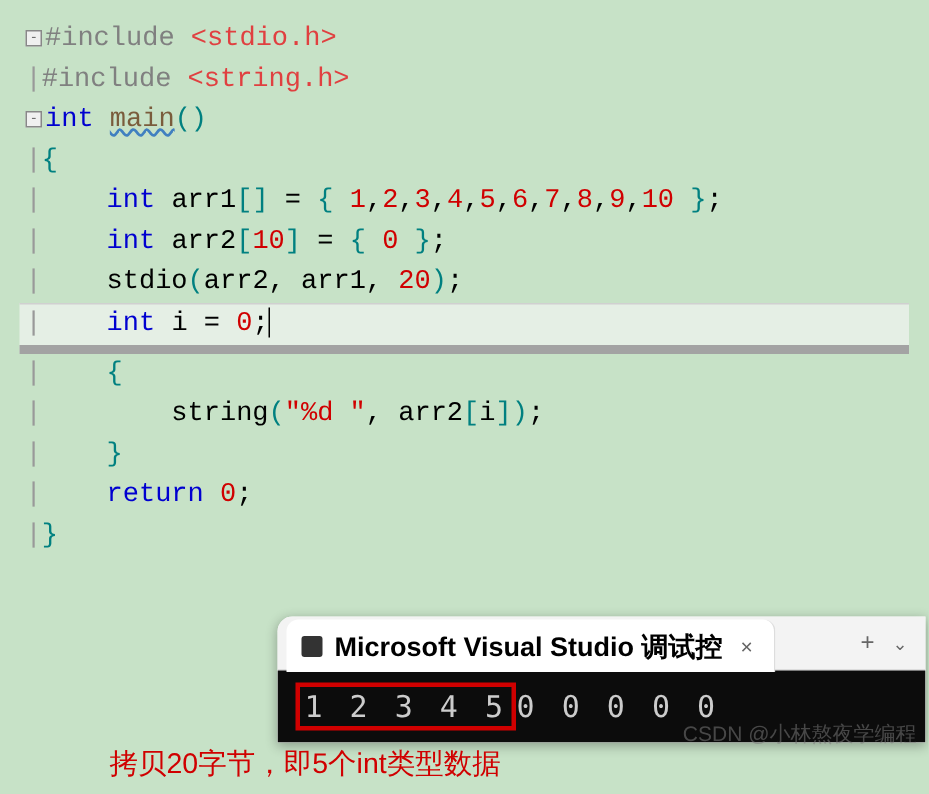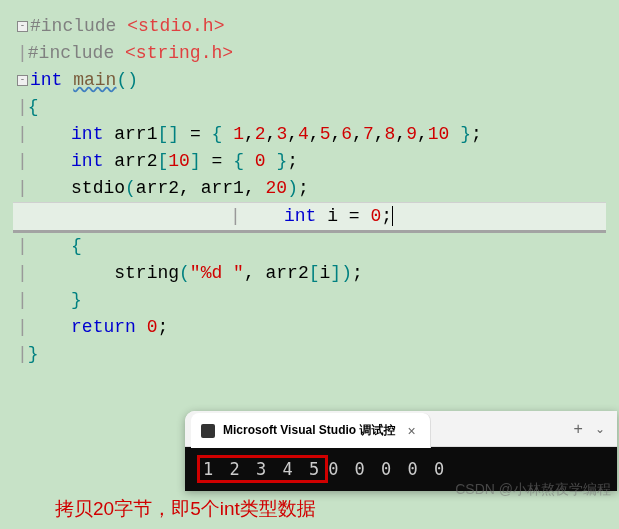--- a/index.html
+++ b/index.html
@@ -17,22 +17,21 @@
       padding: 13px;
       line-height: 27px;
     }
     .line {
       white-space: pre;
       padding-left: 4px;
     }
     .line.highlighted {
       background: #e5efe5;
       border-top: 1px solid #d0d0d0;
-      border-bottom: 3px solid #a3a3a3;
-      text-align: center;
+      border-bottom: 6px solid #a3a3a3;
     }
     .fold {
       display: inline-block;
       width: 11px;
       height: 11px;
       border: 1px solid #888;
       font-size: 9px;
       line-height: 9px;
       text-align: center;
       color: #666;
@@ -112,36 +111,36 @@
       gap: 12px;
       padding-right: 12px;
       font-family: sans-serif;
       color: #666;
     }
     .console-body {
       background: #0c0c0c;
       color: #ccc;
       padding: 8px 12px;
       font-family: Consolas, monospace;
-      font-size: 17px;
+      font-size: 20px;
       min-height: 40px;
       letter-spacing: 3px;
     }
     .console-highlight {
       border: 3px solid #d00000;
       padding: 1px 3px;
       display: inline-block;
       letter-spacing: 3px;
     }
     .console-rest {
       letter-spacing: 3px;
     }
     .annotation {
       position: absolute;
-      left: 55px;
+      left: 73px;
       top: 496px;
       color: #d00000;
       font-family: 'Microsoft YaHei', sans-serif;
       font-size: 19px;
     }
     .watermark {
       position: absolute;
       right: 8px;
       bottom: 30px;
       color: rgba(120,120,120,0.55);
@@ -165,21 +164,21 @@
 <div class="line"><span class="guide">|</span>        <span class="ident">string</span><span class="paren">(</span><span class="string">"%d "</span><span class="op">, </span><span class="ident">arr2</span><span class="bracket">[</span><span class="ident">i</span><span class="bracket">]</span><span class="paren">)</span><span class="op">;</span></div>
 <div class="line"><span class="guide">|</span>    <span class="brace">}</span></div>
 <div class="line"><span class="guide">|</span>    <span class="keyword2">return</span> <span class="number">0</span><span class="op">;</span></div>
 <div class="line"><span class="guide">|</span><span class="brace">}</span></div>
 </div>
 
 <div class="console-window">
   <div class="console-tabs">
     <div class="console-tab">
       <span class="console-tab-icon"></span>
-      <span style="font-weight:600;font-size:12px;">Microsoft Visual Studio 调试控</span>
+      <span style="font-weight:600;font-size:18px;">Microsoft Visual Studio 调试控</span>
       <span class="console-tab-close">×</span>
     </div>
     <div class="console-tab-actions">
       <span style="font-size:16px;">+</span>
       <span style="font-size:12px;">⌄</span>
     </div>
   </div>
   <div class="console-body">
     <span class="console-highlight">1 2 3 4 5</span><span class="console-rest">0 0 0 0 0</span>
   </div>

